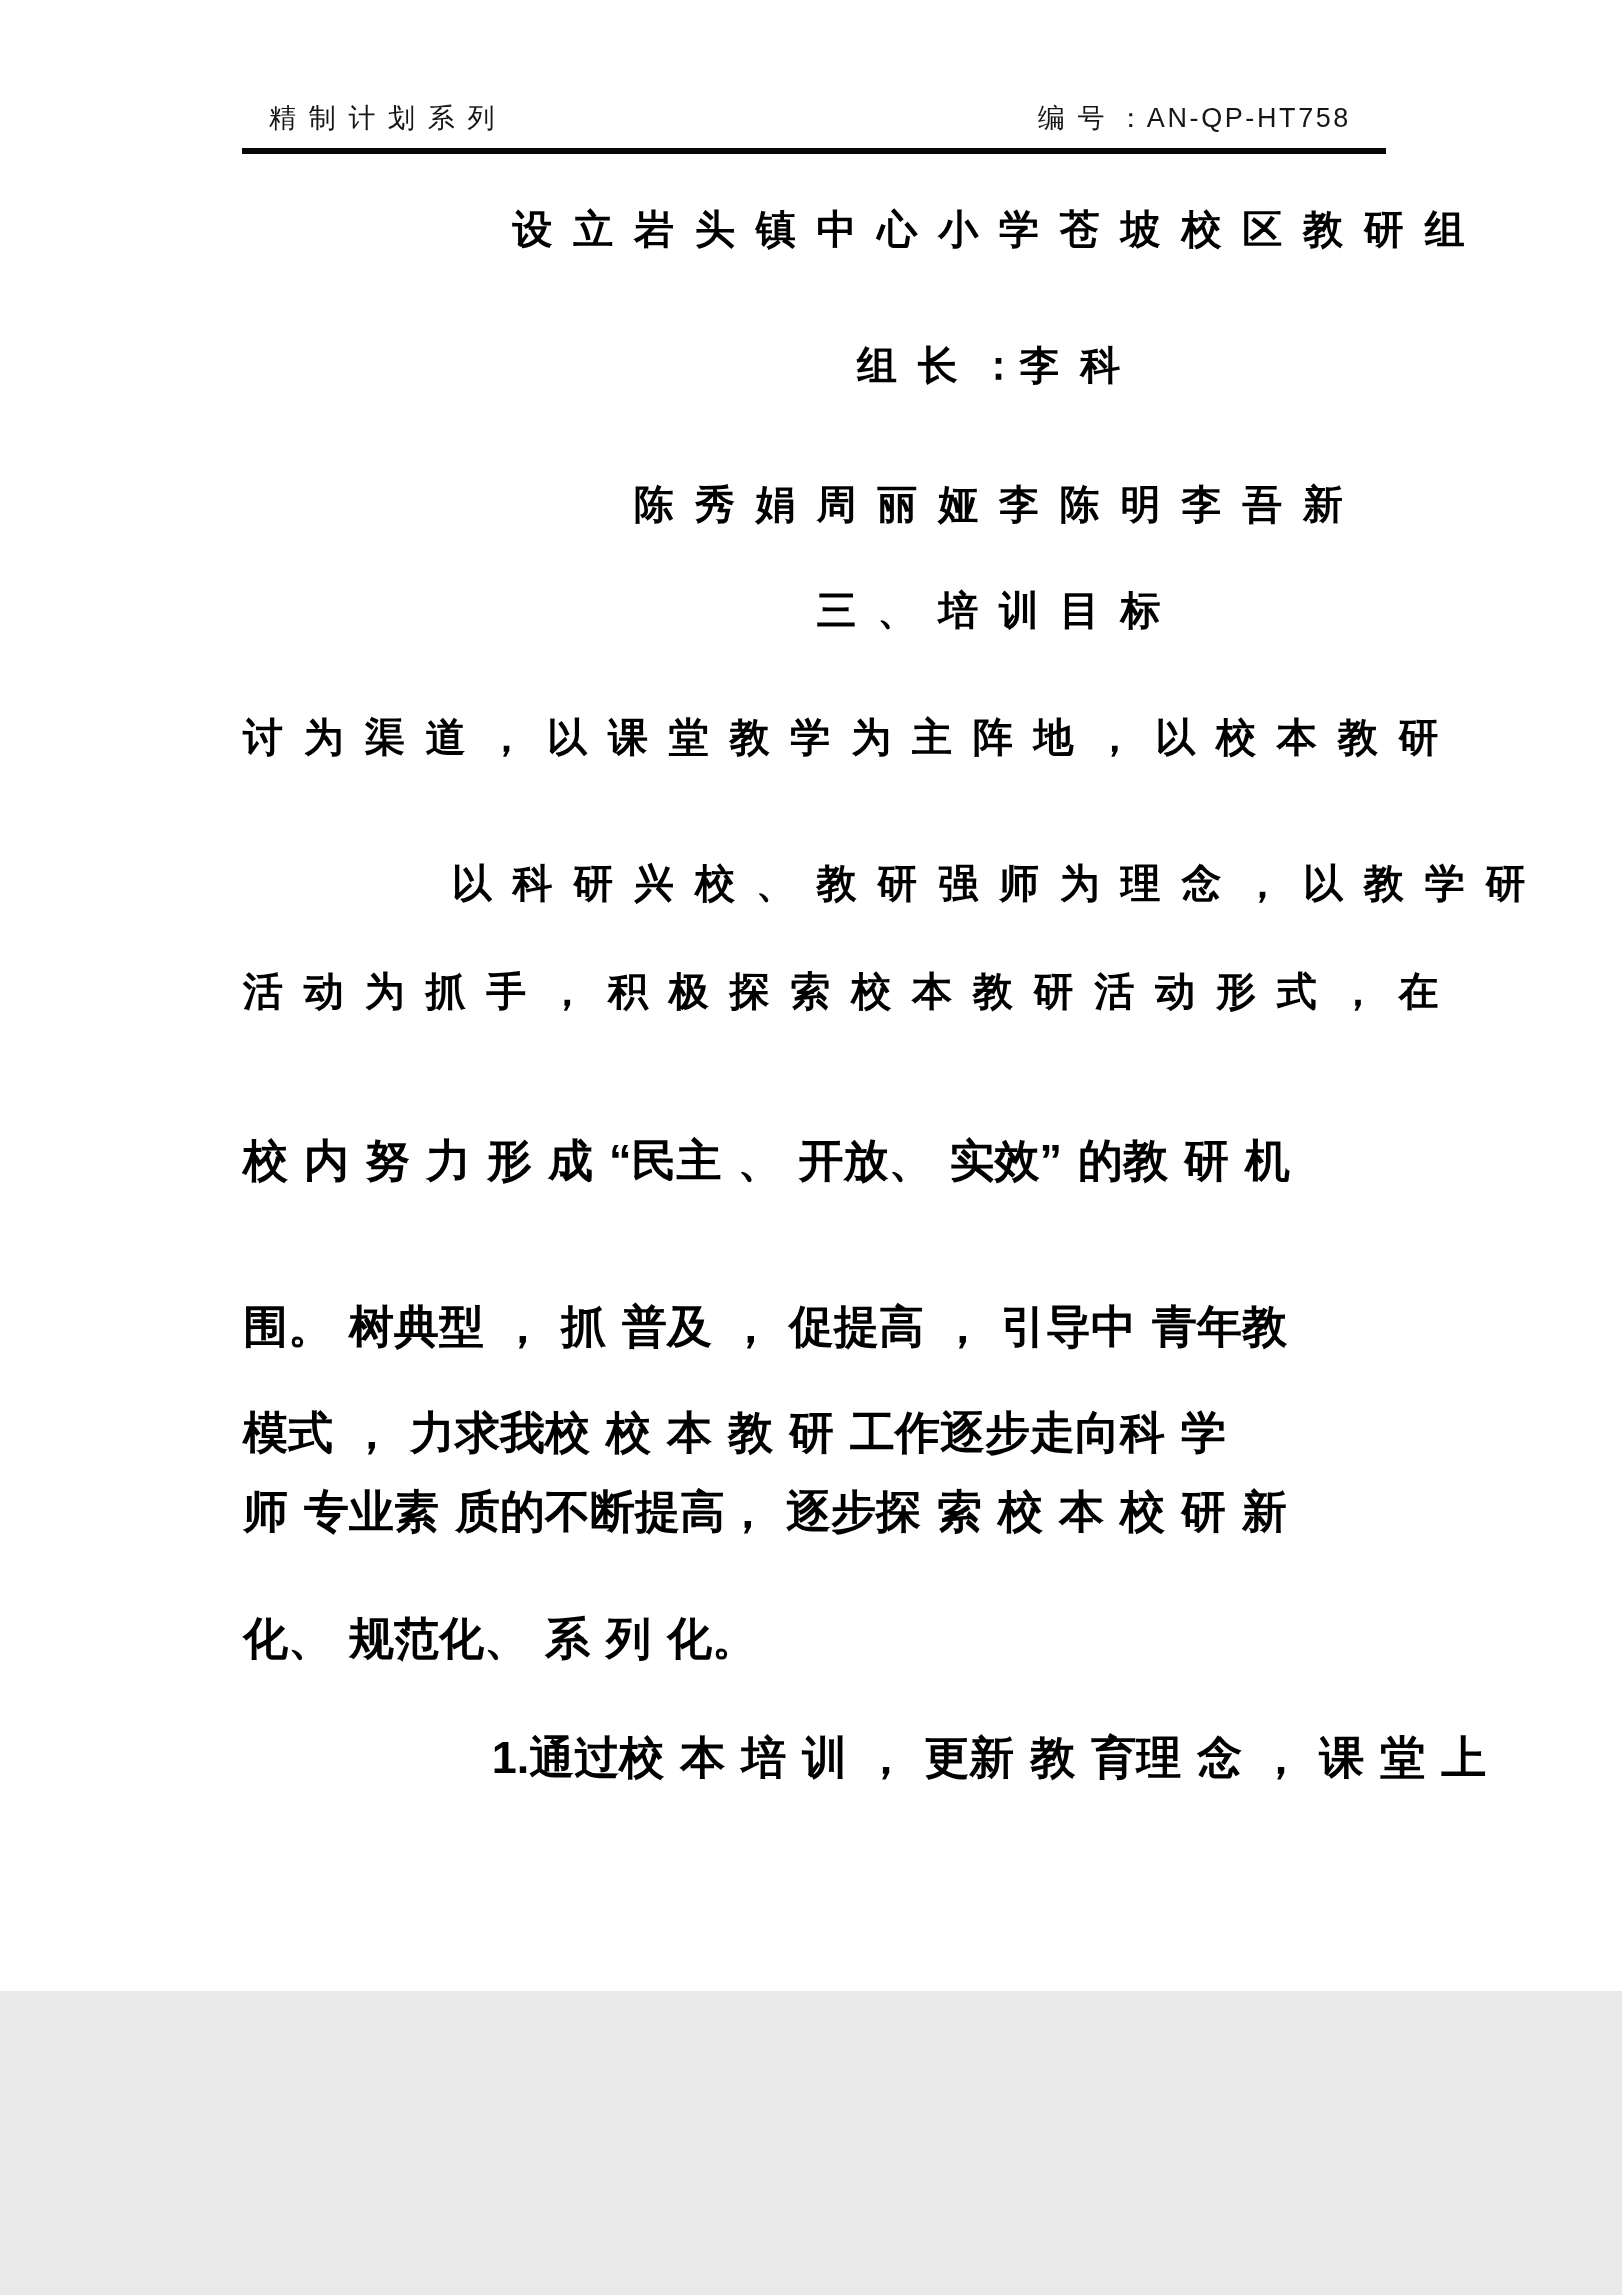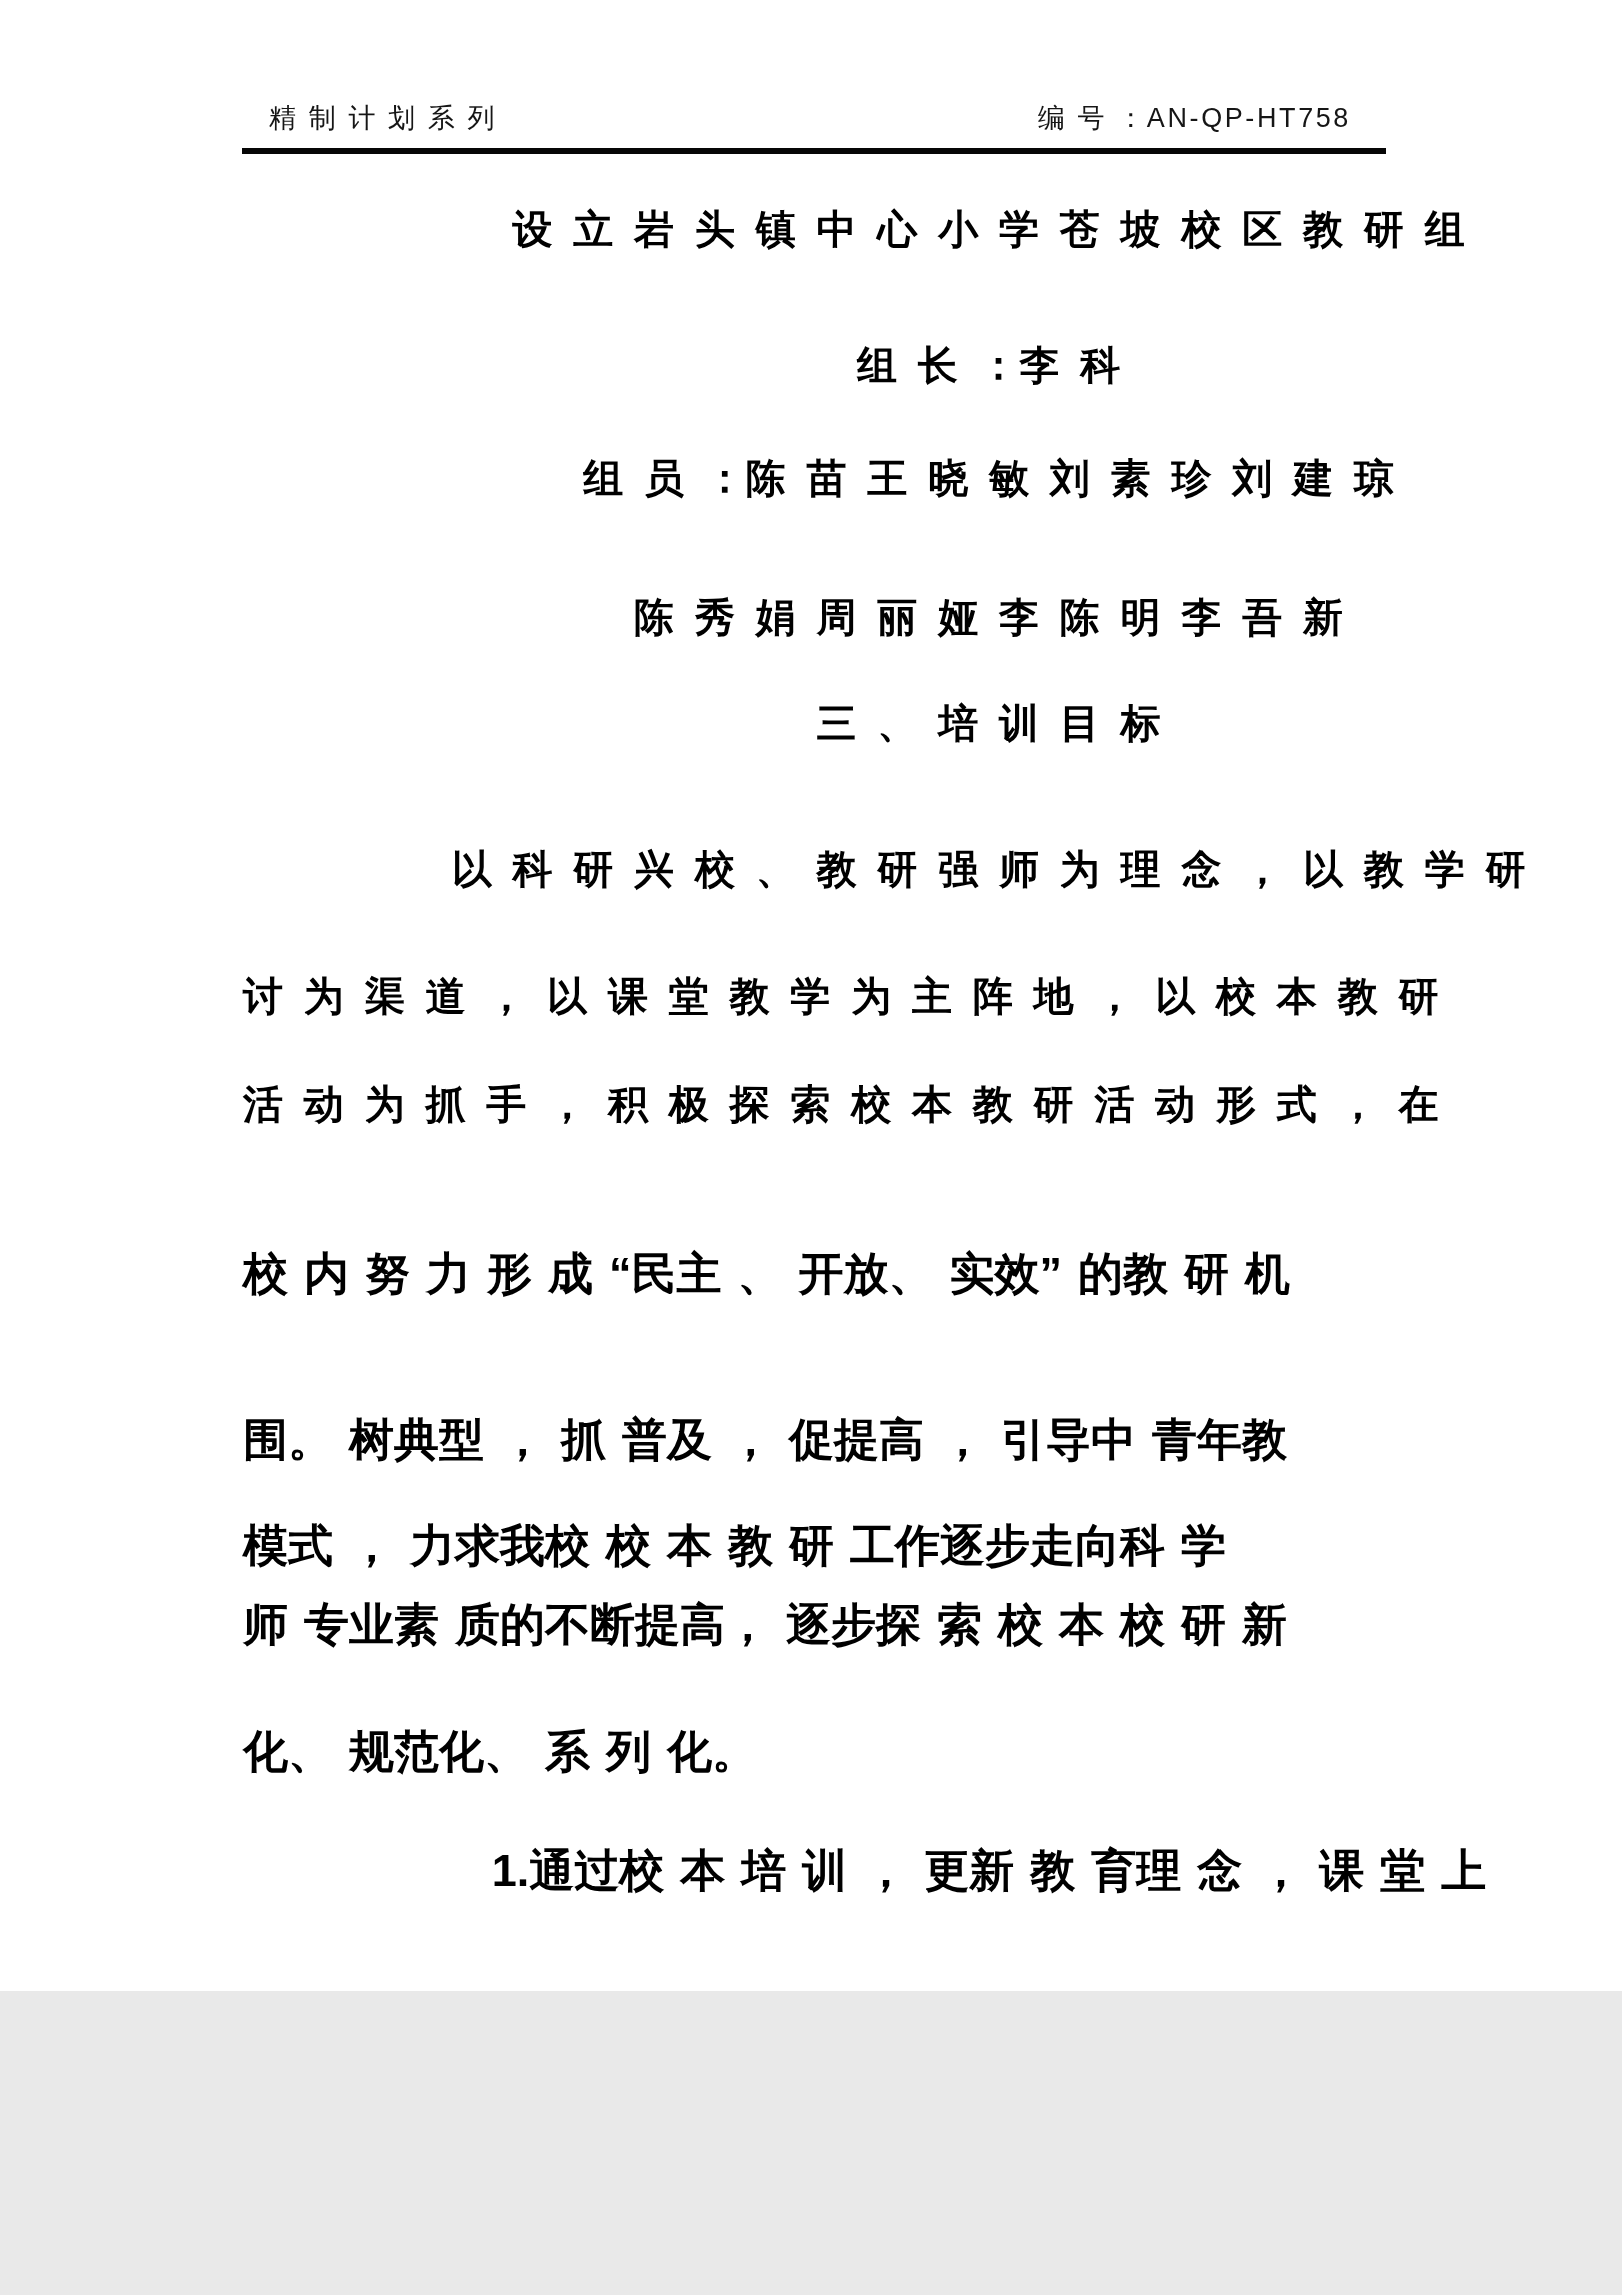--- a/index.html
+++ b/index.html
@@ -74,25 +74,24 @@
   <header class="hdr">
     <span>精 制 计 划 系 列</span>
     <span>编  号 ：AN-QP-HT758</span>
   </header>
 
   <div class="rule"></div>
 
   <main>
     <p class="ln ga indent l1">设 立 岩 头 镇 中 心 小 学 苍 坡 校 区 教 研 组</p>
     <p class="ln ga indent l2">组 长 ：李 科</p>
-    <p class="ln ga indent l3">组 员 ：陈 苗 王 晓 敏 刘 素 珍 刘 建 琼</p>
     <p class="ln ga indent l4">陈 秀 娟 周 丽 娅 李 陈 明 李 吾 新</p>
     <p class="ln ga indent l5">三 、 培 训 目 标</p>
+    <p class="ln ga l7">讨 为 渠 道 ， 以 课 堂 教 学 为 主 阵 地 ， 以 校 本 教 研</p>
     <p class="ln ga indent l6">以 科 研 兴 校 、 教 研 强 师 为 理 念 ， 以 教 学 研</p>
-    <p class="ln ga l7">讨 为 渠 道 ， 以 课 堂 教 学 为 主 阵 地 ， 以 校 本 教 研</p>
     <p class="ln ga l8">活 动 为 抓 手 ， 积 极 探 索 校 本 教 研 活 动 形 式 ， 在</p>
     <p class="ln gb l9">校 内 努 力 形 成 “民主 、 开放、 实效” 的教 研 机</p>
     <p class="ln gb l11">围。 树典型 ， 抓 普及 ， 促提高 ， 引导中 青年教</p>
     <p class="ln gb l13">模式 ， 力求我校 校 本 教 研 工作逐步走向科 学</p>
     <p class="ln gb l12">师 专业素 质的不断提高， 逐步探 索 校 本 校 研 新</p>
     <p class="ln gb l14">化、 规范化、 系 列 化。</p>
     <p class="ln gb indent l15">1.通过校 本 培 训 ， 更新 教 育理 念 ， 课 堂 上</p>
   </main>
 
   <div class="footer-wrap">

